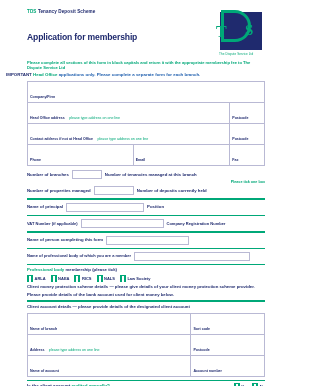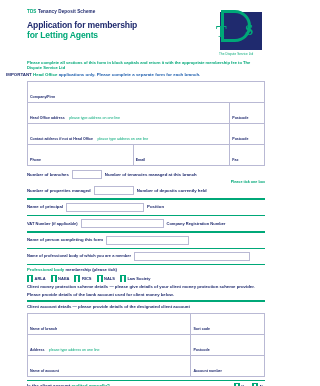--- a/index.html
+++ b/index.html
@@ -11,21 +11,21 @@
   }
   .page { position: relative; width: 273px; height: 386px; background: #fff; padding: 0; }
 
   
   .header { position: relative; padding: 9px 8px 0 27px; height: 58px; }
   .eyebrow { font-size: 4.6px; font-weight: bold; letter-spacing: .1px; line-height: 6px; }
   .eyebrow .tds { color: #00a878; }
   .eyebrow .rest { color: #1f2a6e; }
   .title1 {
     color: #1f2a6e; font-weight: bold; font-size: 8.6px;
-    line-height: 10px; margin-top: 5px; letter-spacing: -.15px;
+    line-height: 10px; margin-top: 17px; letter-spacing: -.15px;
   }
   .title2 {
     color: #00a878; font-weight: bold; font-size: 8.6px;
     line-height: 10px; letter-spacing: -.15px;
   }
 
   
   .logo {
     position: absolute; right: 9px; top: 8px;
     width: 50px; height: 48px;
@@ -118,21 +118,20 @@
 </head>
 <body>
 
 <div class="page">
 
   <div class="header">
     <div class="eyebrow">
       <span class="tds">TDS</span><span class="rest"> Tenancy Deposit Scheme</span>
     </div>
     <div class="title1">Application for membership</div>
-    <div class="title2">for Letting Agents</div>
 
     <div class="logo">
       <div class="logo-box"></div>
       <div class="logo-d"></div>
       <div class="logo-t">T</div>
       <div class="logo-s">S</div>
       <div class="logo-strap">The Dispute Service Ltd</div>
     </div>
   </div>
 

